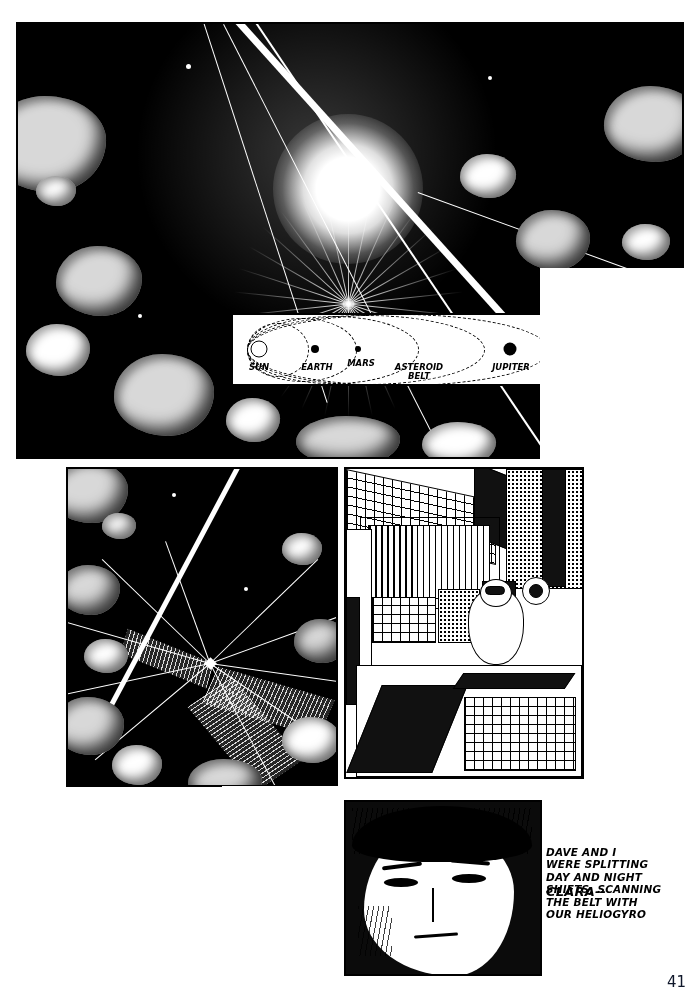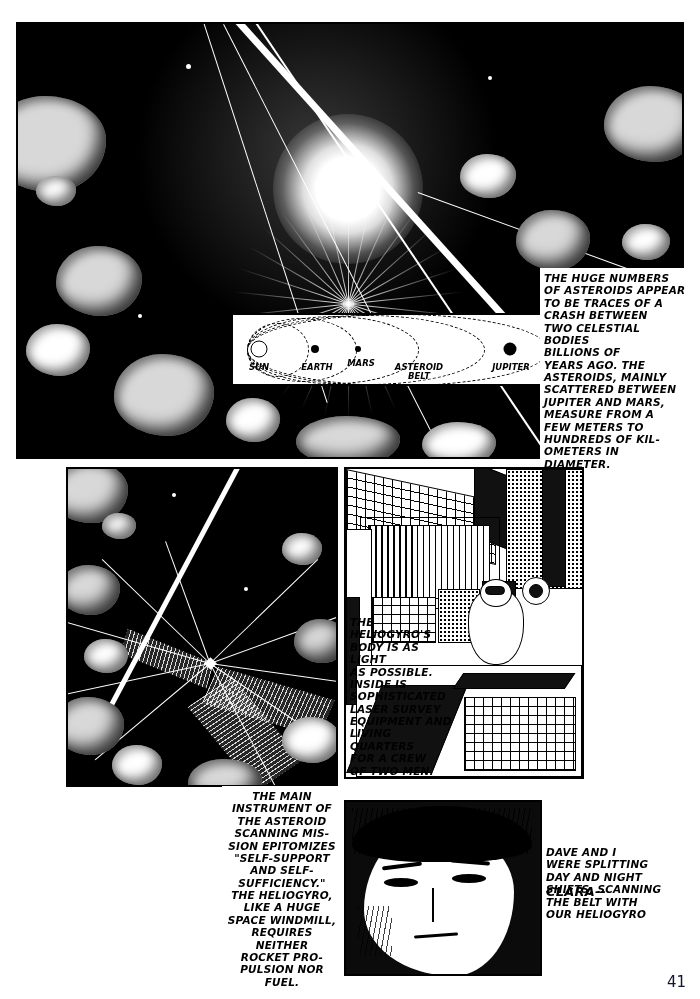--- a/index.html
+++ b/index.html
@@ -335,35 +335,20 @@
       <div class="planet-label" style="left:26px; top:48px;">SUN</div>
       <div class="planet-label" style="left:84px; top:48px;">EARTH</div>
       <div class="planet-label" style="left:128px; top:44px;">MARS</div>
       <div class="planet-label" style="left:186px; top:48px;">ASTEROID
 BELT</div>
       <div class="planet-label" style="left:278px; top:48px;">JUPITER</div>
     </div>
   </div>
 
   <div class="caption-box" style="left:540px; top:268px; width:146px; height:196px;"></div>
-  <div class="caption left" style="left:544px; top:272px; width:142px;">THE HUGE NUMBERS
-OF ASTEROIDS APPEAR
-TO BE TRACES OF A
-CRASH BETWEEN
-TWO CELESTIAL BODIES
-BILLIONS OF
-YEARS AGO. THE
-ASTEROIDS, MAINLY
-SCATTERED BETWEEN
-JUPITER AND MARS,
-MEASURE FROM A
-FEW METERS TO
-HUNDREDS OF KIL-
-OMETERS IN
-DIAMETER.</div>
 
   <div class="panel" id="panel-heliogyro">
     <div class="starfield" style="background:#000;"></div>
 
     <div class="beam" style="left:176px; top:-8px; width:300px; height:5px; transform:rotate(118deg);"></div>
 
     <div class="gyro-blade" style="width:150px; transform:rotate(-44deg);"></div>
     <div class="gyro-blade" style="width:160px; transform:rotate(-20deg);"></div>
     <div class="gyro-blade" style="width:150px; transform:rotate(8deg);"></div>
     <div class="gyro-blade" style="width:140px; transform:rotate(34deg);"></div>
@@ -388,36 +373,20 @@
     <div class="rock" style="left:44px; top:276px; width:50px; height:40px;"></div>
     <div class="rock dark" style="left:120px; top:290px; width:74px; height:46px;"></div>
     <div class="rock" style="left:214px; top:248px; width:58px; height:46px;"></div>
     <div class="rock dark" style="left:226px; top:150px; width:54px; height:44px;"></div>
     <div class="rock" style="left:214px; top:64px; width:40px; height:32px;"></div>
     <div class="rock speck" style="left:104px; top:24px; width:4px; height:4px;"></div>
     <div class="rock speck" style="left:176px; top:118px; width:4px; height:4px;"></div>
   </div>
 
   <div class="caption-box" style="left:222px; top:786px; width:120px; height:196px;"></div>
-  <div class="caption center" style="left:224px; top:790px; width:116px;">THE MAIN
-INSTRUMENT OF
-THE ASTEROID
-SCANNING MIS-
-SION EPITOMIZES
-"SELF-SUPPORT
-AND SELF-
-SUFFICIENCY."
-THE HELIOGYRO,
-LIKE A HUGE
-SPACE WINDMILL,
-REQUIRES
-NEITHER
-ROCKET PRO-
-PULSION NOR
-FUEL.</div>
 
   <div class="panel" id="panel-interior" style="background:#fff;">
 
     <div class="cab-wall grid-tex" style="left:0px; top:0px; width:150px; height:64px; transform:skewY(12deg); transform-origin:left top;"></div>
     <div class="cab-wall solid-dark" style="left:128px; top:0px; width:34px; height:74px; transform:skewY(22deg);"></div>
     <div class="cab-wall dot-tex" style="left:160px; top:0px; width:80px; height:120px;"></div>
     <div class="cab-wall solid-dark" style="left:196px; top:0px; width:24px; height:118px;"></div>
 
     <div class="cab-wall hatch-tex" style="left:22px; top:56px; width:122px; height:74px;"></div>
     <div class="cab-wall" style="left:14px; top:48px; width:140px; height:92px; background:transparent;"></div>
@@ -435,30 +404,20 @@
     <div class="astro" style="left:134px; top:110px; width:30px; height:26px; border-radius:50%;"></div>
     <div class="cab-wall solid-dark" style="left:139px; top:117px; width:20px; height:9px; border-radius:5px;"></div>
 
     <div class="cab-wall" style="left:10px; top:196px; width:226px; height:112px; background:#fff;"></div>
     <div class="cab-wall solid-dark" style="left:18px; top:216px; width:86px; height:88px; transform:skewX(-22deg);"></div>
     <div class="cab-wall solid-dark" style="left:112px; top:204px; width:112px; height:16px; transform:skewX(-34deg);"></div>
     <div class="cab-wall grid-tex" style="left:118px; top:228px; width:112px; height:74px;"></div>
   </div>
 
   <div class="caption-box" style="left:344px; top:612px; width:104px; height:132px; background:transparent;"></div>
-  <div class="caption left" style="left:350px; top:616px; width:104px;">THE HELIOGYRO'S
-BODY IS AS LIGHT
-AS POSSIBLE.
-INSIDE IS
-SOPHISTICATED
-LASER SURVEY
-EQUIPMENT AND
-LIVING QUARTERS
-FOR A CREW
-OF TWO MEN.</div>
 
   <div class="panel" id="panel-face">
     <div class="face-bg"></div>
     <div class="face-shape"></div>
     <div class="face-hair"></div>
     <div class="hair-tex" style="left:6px; top:6px; width:180px; height:46px;"></div>
     <div class="brow" style="left:36px; top:62px; transform:rotate(-7deg);"></div>
     <div class="brow" style="left:104px; top:58px; transform:rotate(5deg);"></div>
     <div class="eye" style="left:38px; top:76px;"></div>
     <div class="eye" style="left:106px; top:72px;"></div>

